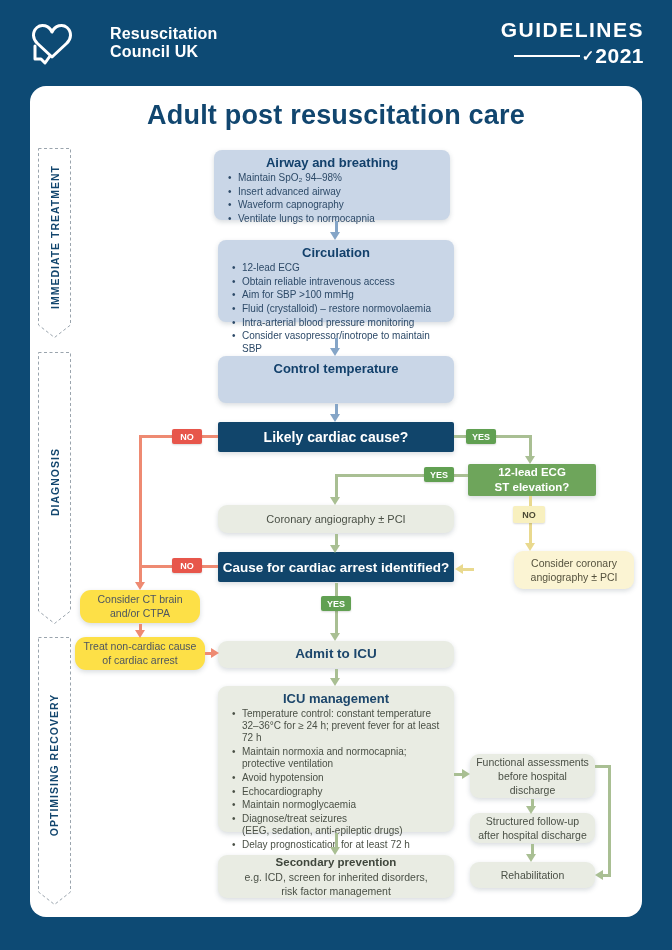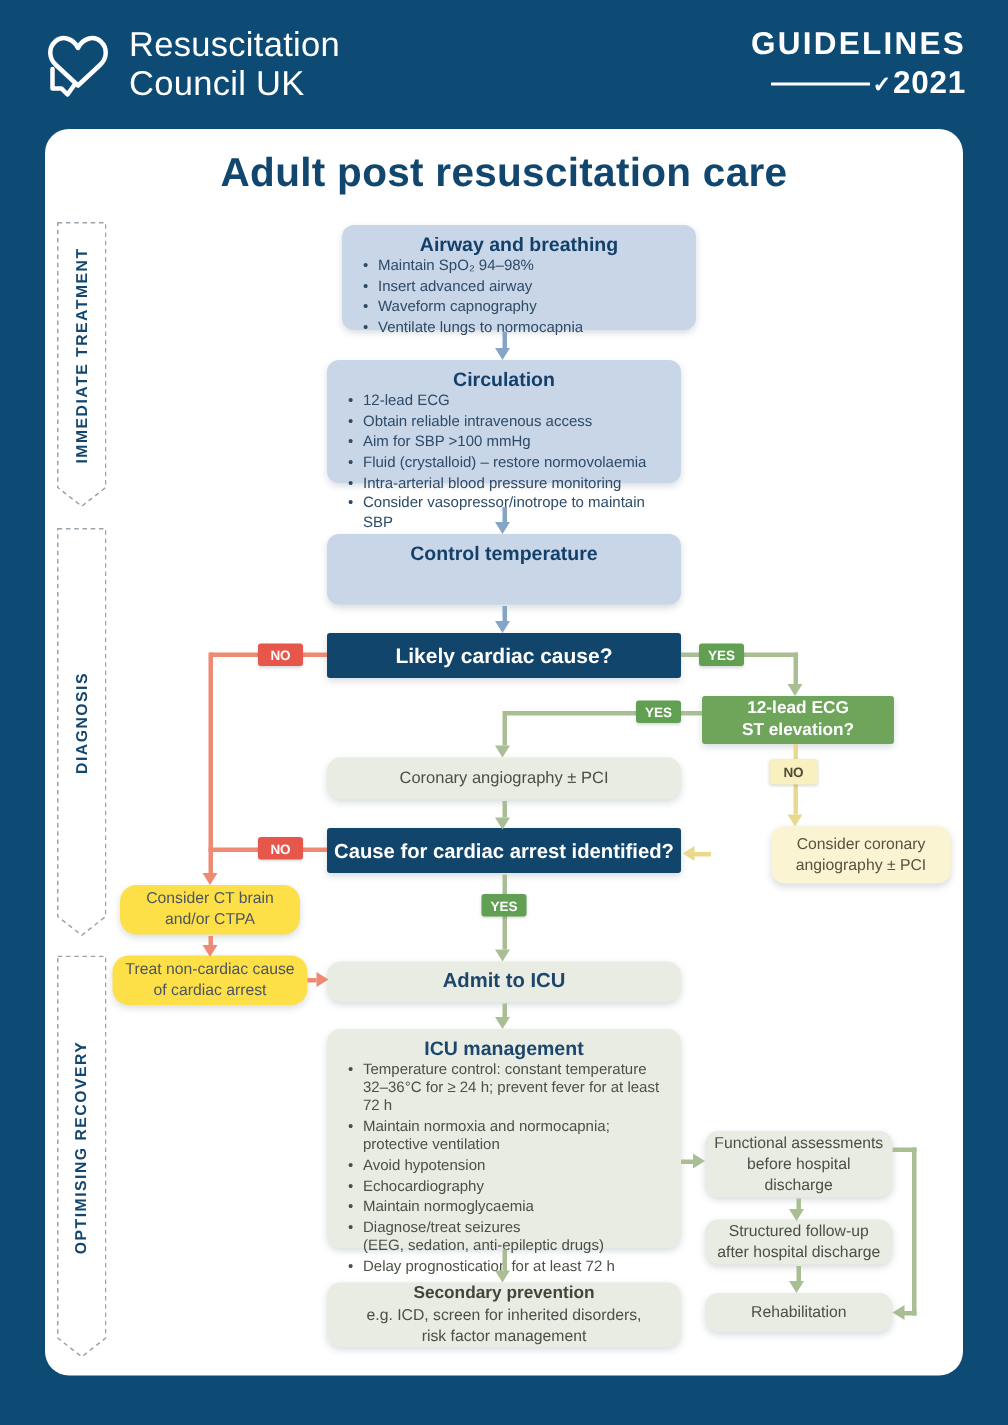--- a/index.html
+++ b/index.html
@@ -7,21 +7,21 @@
     width:672px;height:950px;position:relative;overflow:hidden;
     background:#0d4a74;
     font-family:"Liberation Sans", sans-serif;
     -webkit-font-smoothing:antialiased;
   }
   .abs{position:absolute;}
 
   
   .header{left:0;top:0;width:672px;height:86px;display:flex;align-items:center;justify-content:space-between;padding:0 28px;box-sizing:border-box;}
   .brand{display:flex;align-items:center;gap:10px;color:#fff;}
-  .brand-text{font-size:23px;font-weight:normal;line-height:1.12;letter-spacing:.2px;}
+  .brand-text{font-size:16px;font-weight:bold;line-height:1.12;letter-spacing:.2px;margin-left:24px;}
   .guidelines{color:#fff;text-align:right;}
   .gl-title{font-size:21px;font-weight:bold;letter-spacing:1.5px;}
   .gl-row{display:flex;align-items:center;justify-content:flex-end;margin-top:2px;}
   .gl-line{width:66px;height:0;border-top:2.5px solid #fff;margin-right:2px;}
   .gl-check{font-size:15px;font-weight:bold;margin-right:1px;}
   .gl-year{font-size:21px;font-weight:bold;letter-spacing:.5px;}
 
   
   .panel{left:30px;top:86px;width:612px;height:831px;background:#fff;border-radius:16px;}
   .page-title{left:30px;top:100px;width:612px;text-align:center;font-size:27px;font-weight:bold;color:#11466f;letter-spacing:.2px;}
@@ -117,21 +117,21 @@
 </div>
 <div class="abs ribbon" style="left:38px;top:637px;width:33px;height:268px;">
   <svg width="33" height="268" viewBox="0 0 33 268">
       <path d="M0.5,0.5 H32.5 V255 L16.5,267.5 L0.5,255 Z" fill="#ffffff" stroke="#9aa4ad" stroke-width="1" stroke-dasharray="3,2.5"></path>
     </svg>
   <div class="abs ribbon-label" style="left:0;top:0;width:33px;height:256px;">
       <span>OPTIMISING RECOVERY</span>
     </div>
 </div>
 
-<div class="abs box box-blue" style="left:228px;top:150px;width:236px;height:70px;">
+<div class="abs box box-blue" style="left:214px;top:150px;width:236px;height:70px;">
   <div class="bx-title">Airway and breathing</div>
   <ul class="bullets">
       <li>Maintain SpO₂ 94–98%</li>
       <li>Insert advanced airway</li>
       <li>Waveform capnography</li>
       <li>Ventilate lungs to normocapnia</li>
     </ul>
 </div>
 
 <div class="abs box box-blue" style="left:218px;top:240px;width:236px;height:82px;">

